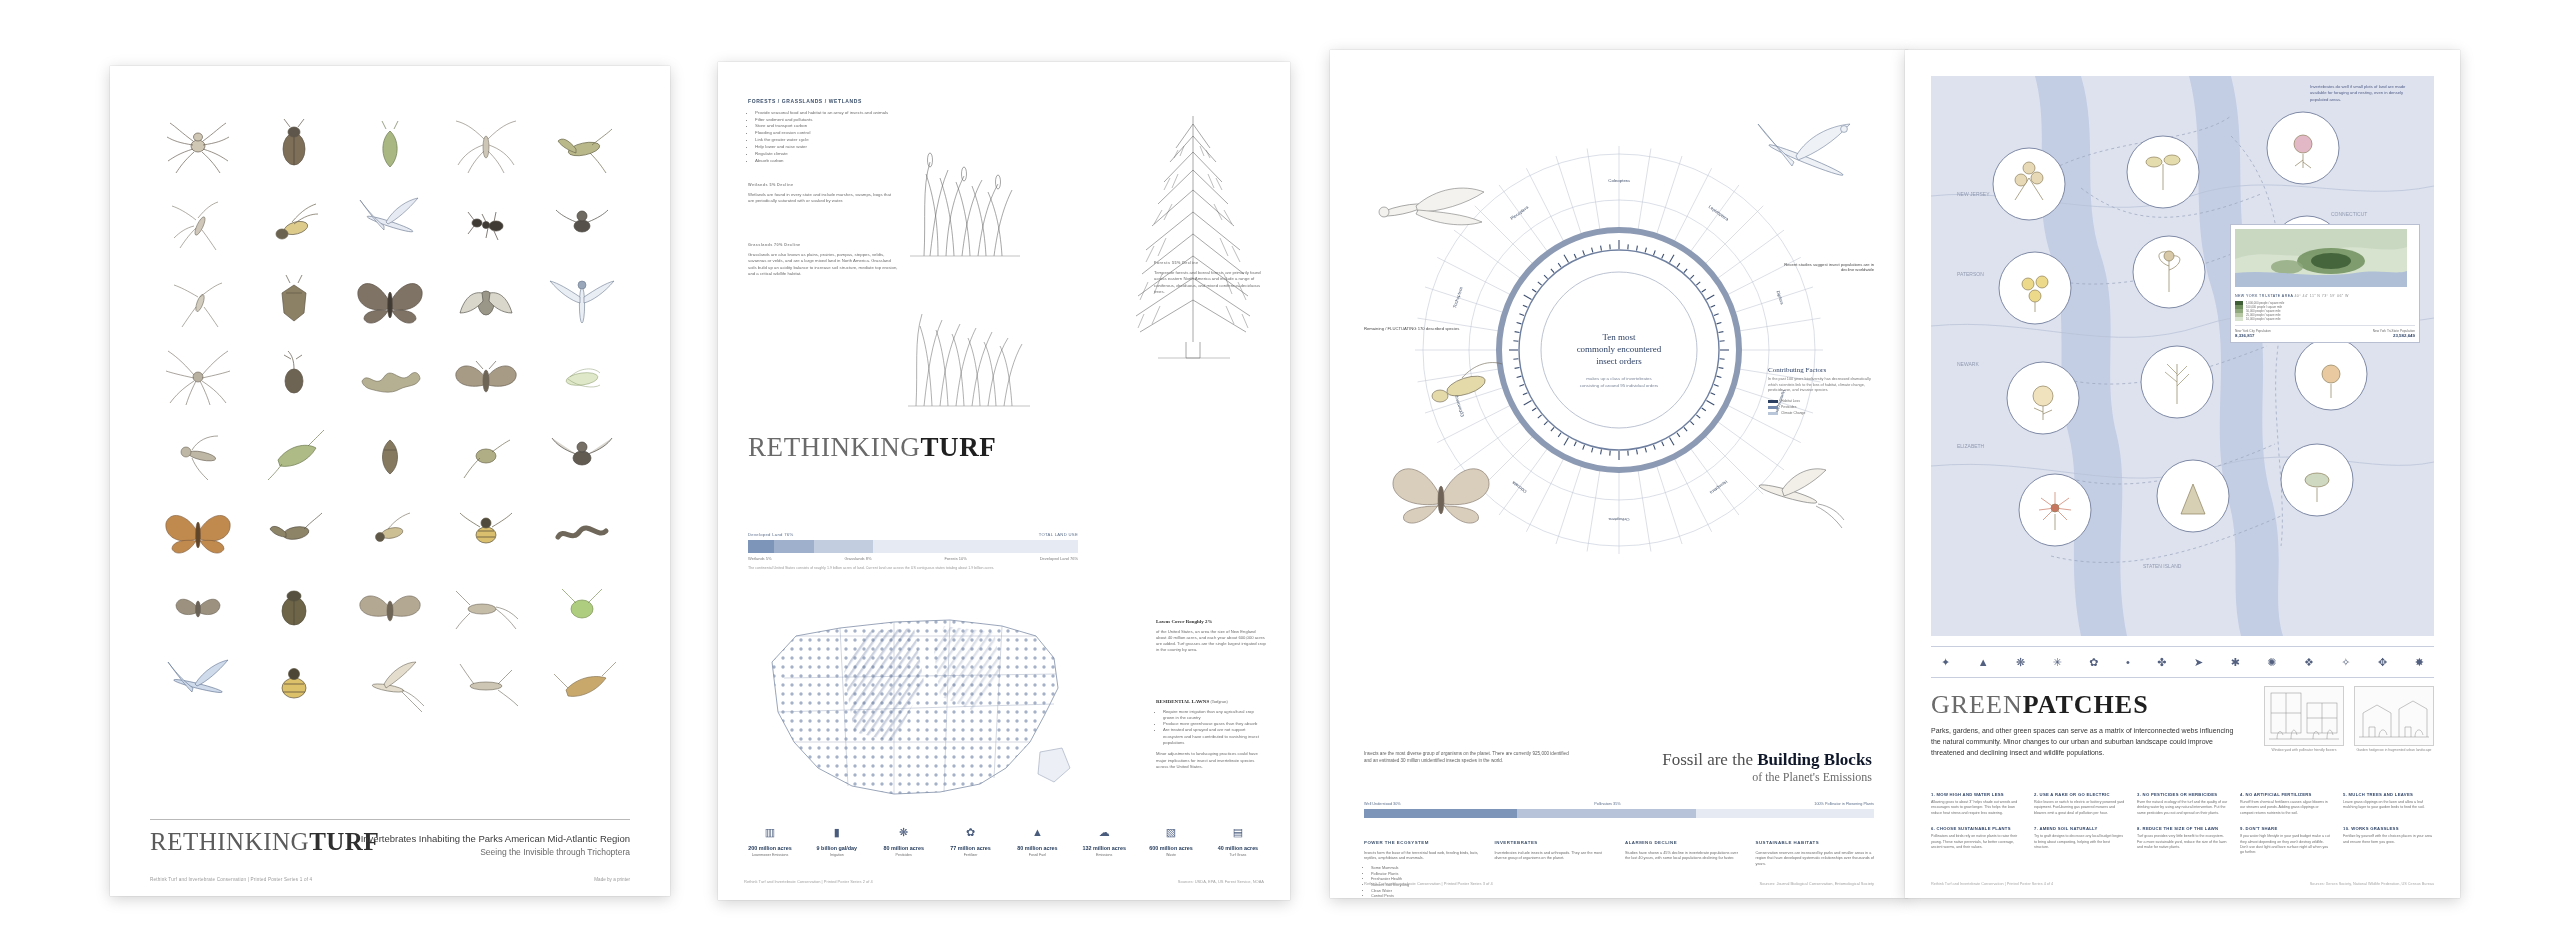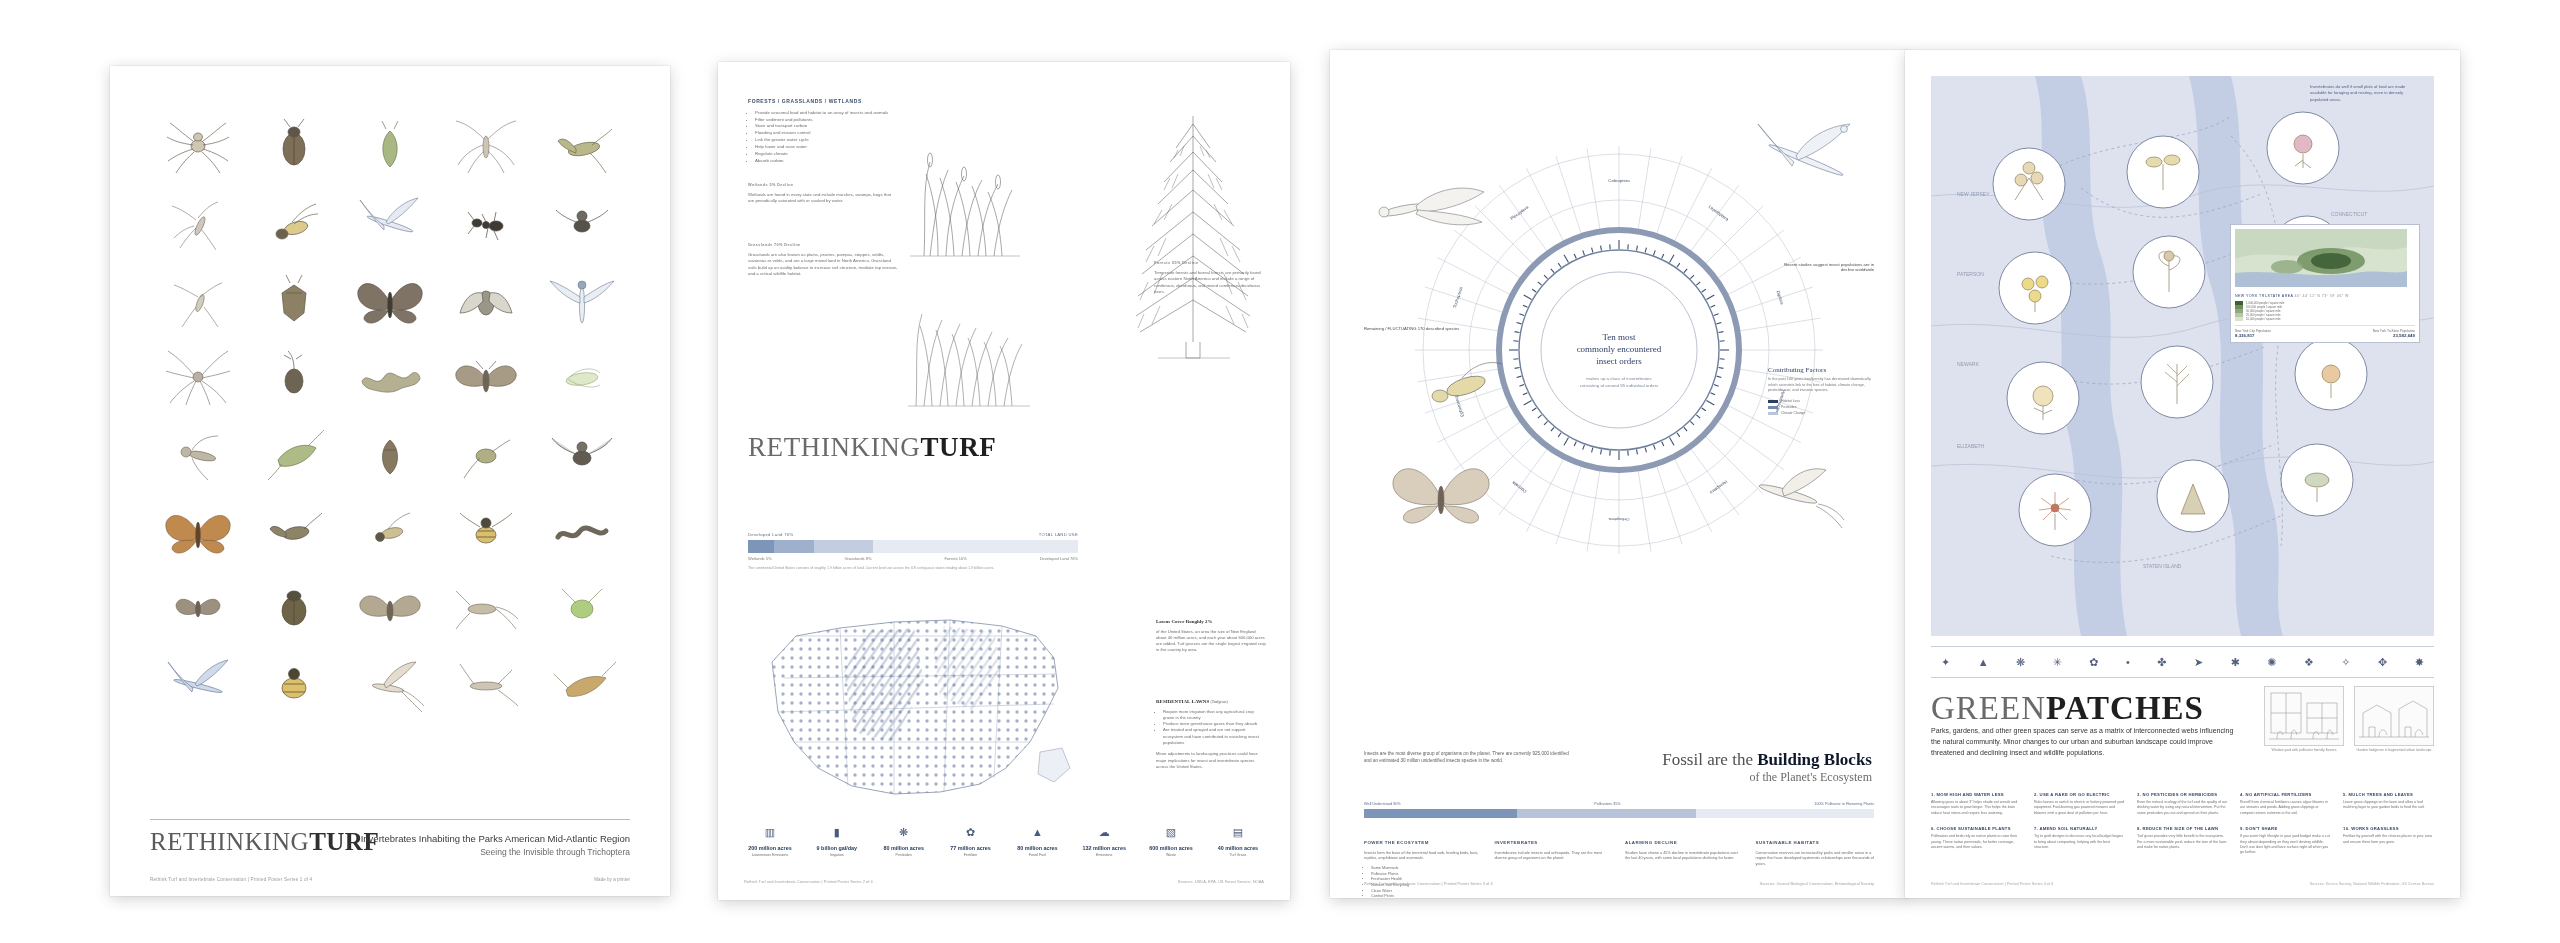--- a/index.html
+++ b/index.html
@@ -72,21 +72,21 @@
   .p3-cols{position:absolute;left:34px;right:34px;top:790px;display:flex;gap:12px;}
   .p3-col{flex:1;font-size:3.8px;line-height:1.5;color:#6d6d6d;}
   .p3-col h6{font-size:4.4px;letter-spacing:.5px;color:#3b4f6b;margin:0 0 4px;}
   .p3-lead{position:absolute;left:34px;top:700px;width:210px;font-size:4.6px;line-height:1.6;color:#5d5d5d;}
   .p3-micro{position:absolute;left:34px;bottom:12px;right:34px;font-size:4px;color:#a3a3a3;display:flex;justify-content:space-between;}
 
   
   .p4-map{position:absolute;left:26px;top:26px;right:26px;height:560px;background:#dfe3ef;overflow:hidden;}
   .p4-callout{position:absolute;font-size:4.2px;line-height:1.5;color:#54608a;}
   .p4-strip{position:absolute;left:26px;right:26px;top:596px;height:30px;border-top:1px solid #c9cede;border-bottom:1px solid #c9cede;display:flex;align-items:center;justify-content:space-between;padding:0 10px;}
-  .p4-title{position:absolute;left:26px;top:640px;font-family:"Liberation Serif",serif;font-size:33px;letter-spacing:1px;color:#6a6a6a;}
+  .p4-title{position:absolute;left:26px;top:640px;font-family:"Liberation Serif",serif;font-size:26px;letter-spacing:1px;color:#6a6a6a;}
   .p4-title b{color:#1f1f1f;font-weight:700;}
   .p4-lede{position:absolute;left:26px;top:676px;width:310px;font-size:7px;line-height:1.55;color:#333;}
   .p4-sketches{position:absolute;right:26px;top:636px;display:flex;gap:10px;}
   .p4-sk{width:78px;height:58px;border:1px solid #cfcfcf;background:#fbfbfb;}
   .p4-skcap{font-size:3.4px;color:#8a8a8a;text-align:center;margin-top:2px;line-height:1.4;}
   .p4-grid{position:absolute;left:26px;right:26px;top:742px;display:grid;grid-template-columns:repeat(5,1fr);gap:10px 12px;}
   .p4-item h6{font-size:4.2px;margin:0 0 3px;color:#2f4468;letter-spacing:.3px;}
   .p4-item p{margin:0;font-size:3.6px;line-height:1.5;color:#707070;}
   .p4-micro{position:absolute;left:26px;bottom:12px;right:26px;font-size:3.8px;color:#a9a9a9;display:flex;justify-content:space-between;}
 </style>
@@ -895,21 +895,21 @@
             <span>Climate Change</span>
           </div>
         </div>
     </div>
 
     <div class="p3-lead">Insects are the most diverse group of organisms on the planet. There are currently 925,000 identified and an estimated 30 million unidentified insects species in the world.</div>
 
     <div class="p3-title">
       <span>Fossil are the</span>
       <b>Building Blocks</b>
-      <span class="s">of the Planet's Ecosystem</span>
+      <span class="s">of the Planet's Emissions</span>
     </div>
 
     <div class="p3-bar-wrap">
       <div style="display:flex;justify-content:space-between;font-size:3.8px;color:#5c6f8c;margin-bottom:3px;" id="p3BarLabels">
           <span>Well Understood 30%</span>
           <span>Pollinators 35%</span>
           <span>100% Pollinator in Flowering Plants</span>
         </div>
       <div class="p2-bar" id="p3Bar" style="height:9px;">
           <i style="width: 30%; background: rgb(126, 149, 186);"></i>

